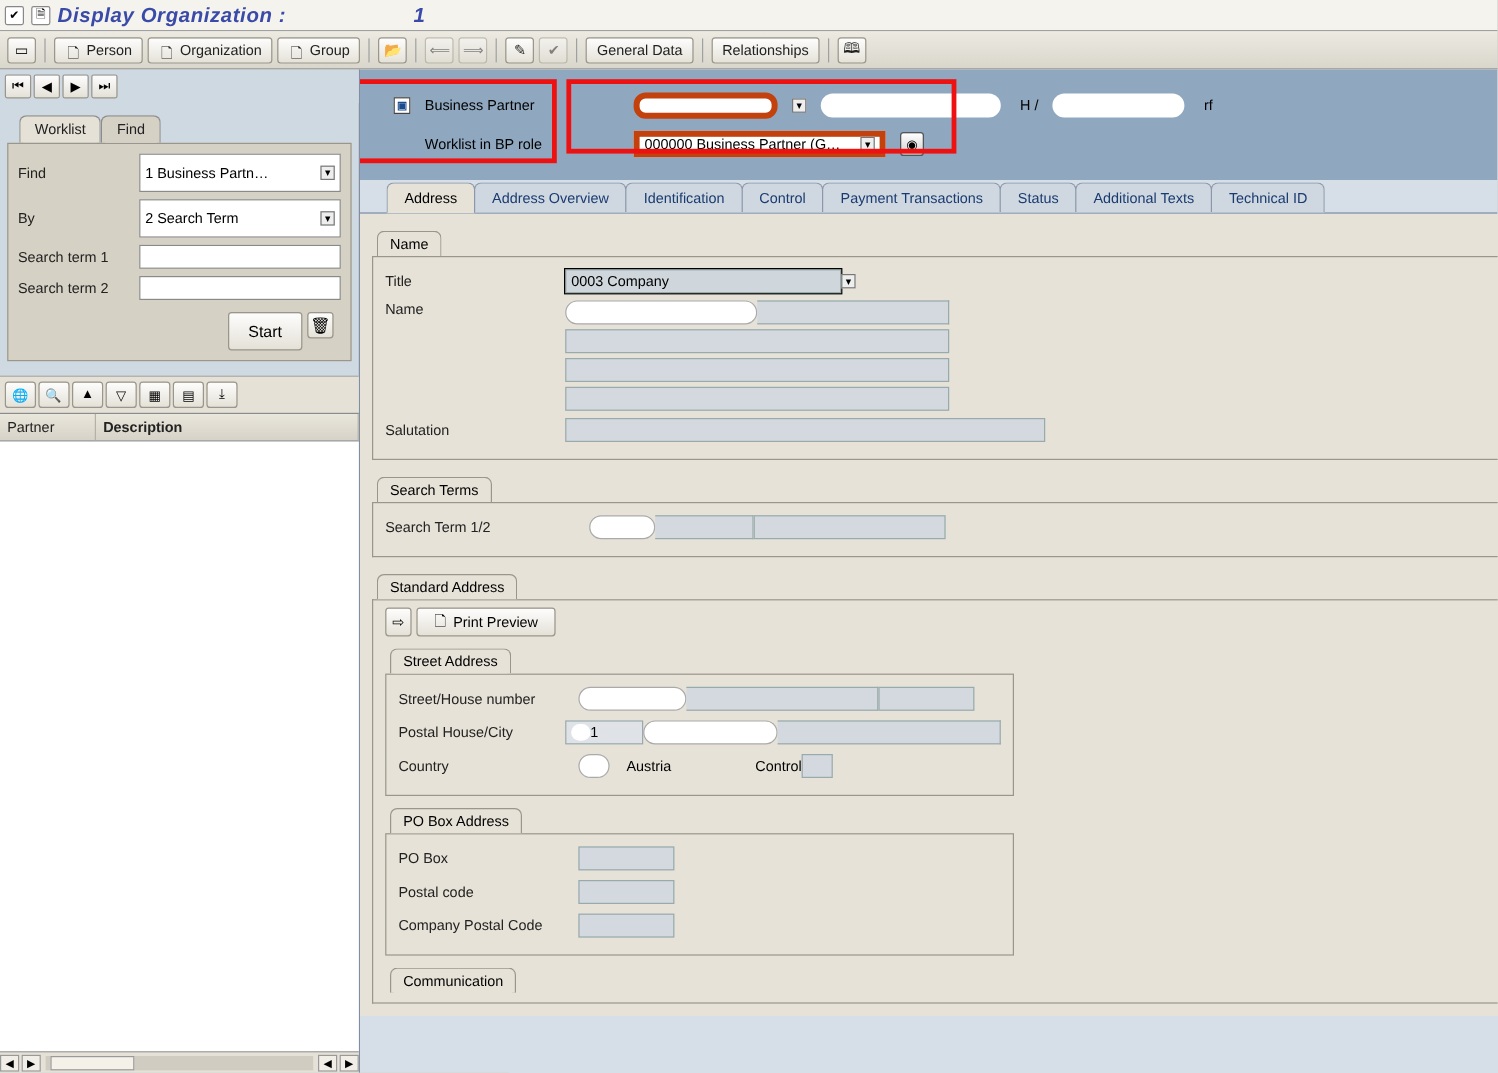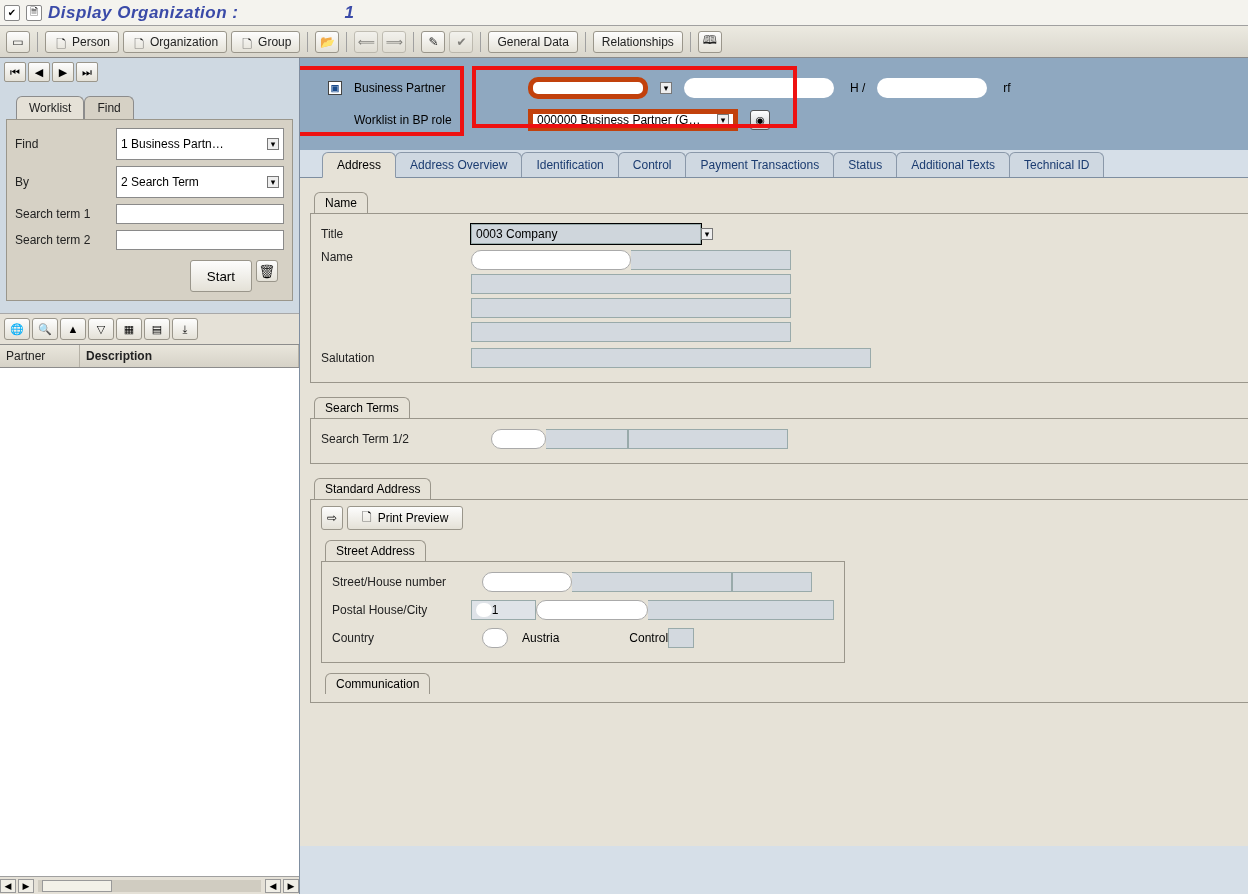--- a/index.html
+++ b/index.html
@@ -322,20 +322,37 @@
                 <div class="fin rounded" style="width:26px"></div>
                 <span style="width:14px"></span>
                 <span>Austria</span>
                 <span style="width:70px"></span>
                 <span>Control</span>
                 <div class="fin" style="width:26px"></div>
               </div>
             </div>
           </div>
 
+          <div class="group" style="margin:0 0 10px 0;">
+            <div class="group-tab">PO Box Address</div>
+            <div class="group-body boxed">
+              <div class="frow">
+                <span class="flabel">PO Box</span>
+                <div class="fin" style="width:80px"></div>
+              </div>
+              <div class="frow">
+                <span class="flabel">Postal code</span>
+                <div class="fin" style="width:80px"></div>
+              </div>
+              <div class="frow">
+                <span class="flabel">Company Postal Code</span>
+                <div class="fin" style="width:80px"></div>
+              </div>
+            </div>
+          </div>
 
           <div class="group" style="margin:0;">
             <div class="group-tab">Communication</div>
             
           </div>
 
         </div>
       </div>
 
     </div>

